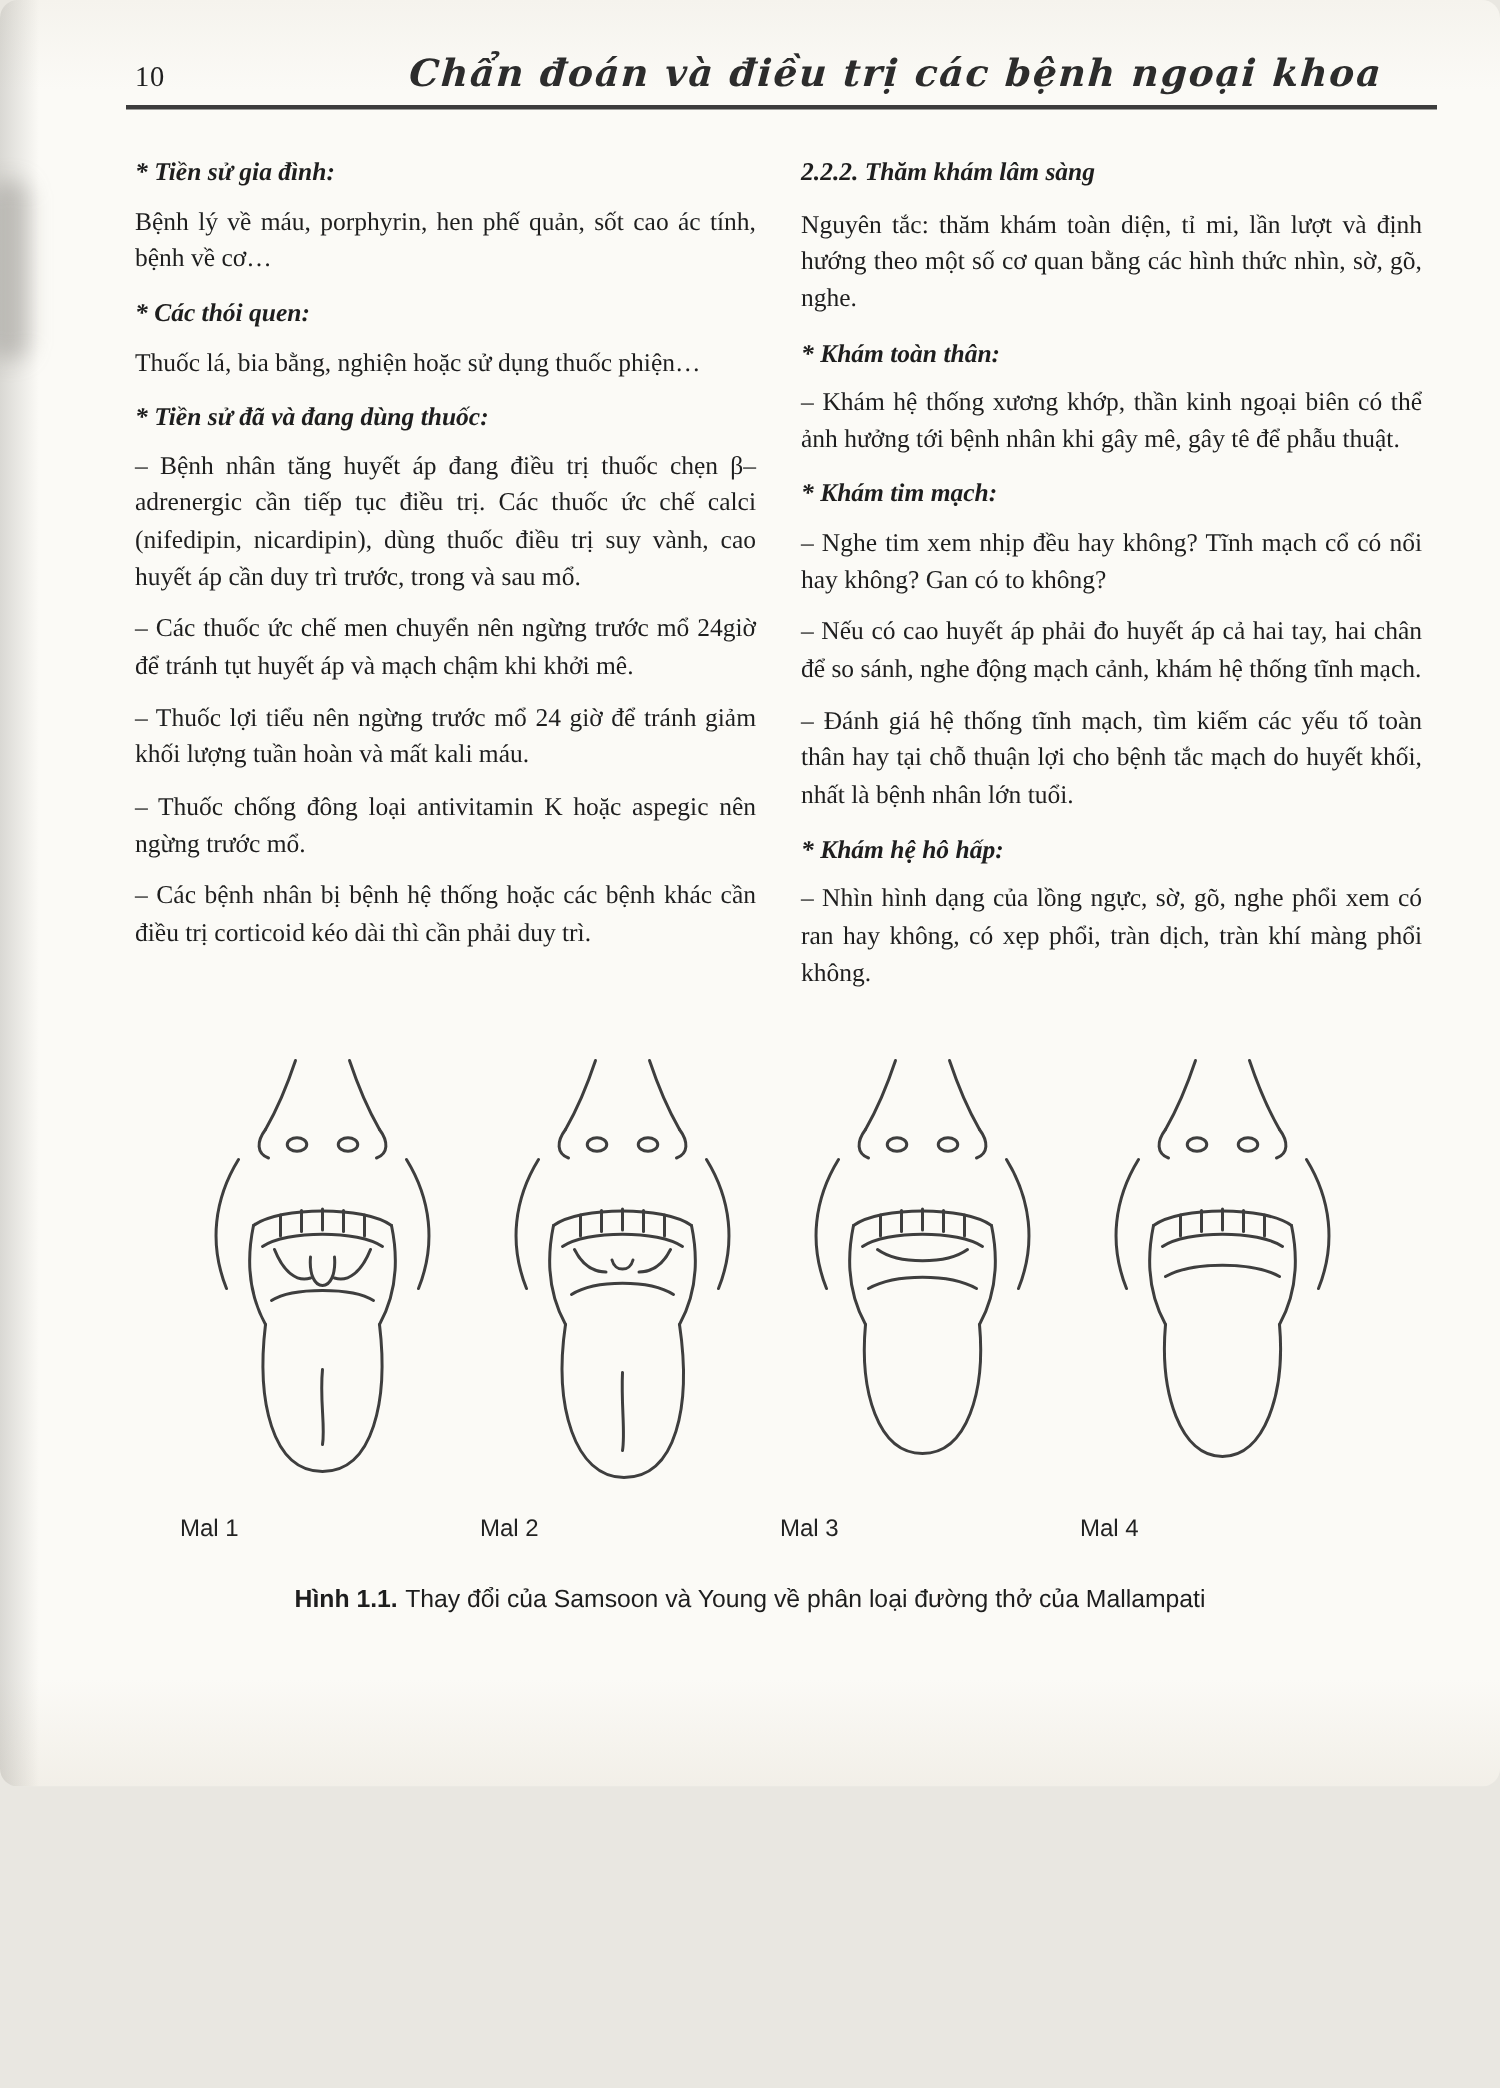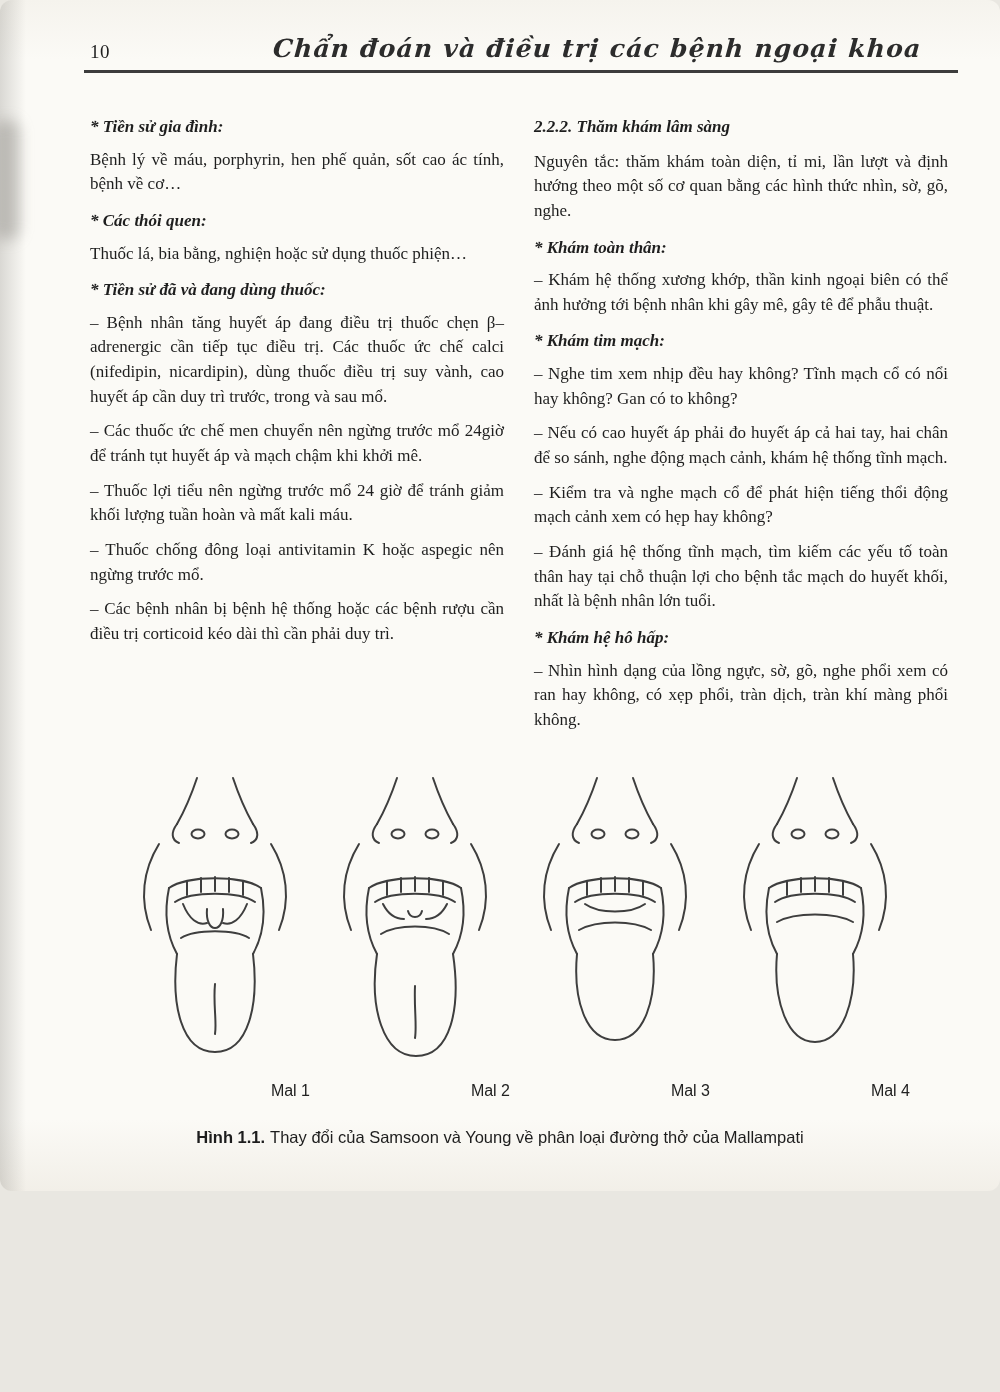--- a/index.html
+++ b/index.html
@@ -28,32 +28,32 @@
   .page-number{font-size:19px;letter-spacing:.5px;}
   .header-title{
     margin-left:auto;margin-right:30px;
     font-family:"DejaVu Serif",serif;
     font-style:italic;font-weight:bold;
     font-size:25px;letter-spacing:1.2px;color:#2c2c2c;
     transform:skewX(-4deg);
   }
   .header-rule{margin:7px 42px 0 84px;border-bottom:3px solid #3c3c3c;}
   
-  .columns{display:flex;gap:30px;padding:30px 52px 0 90px;margin-top:12px;}
+  .columns{display:flex;gap:30px;padding:30px 52px 0 90px;}
   .col{flex:1;font-size:17px;line-height:1.45;text-align:justify;}
   .col p{margin:0 0 10px;}
   .col .h{font-style:italic;font-weight:600;margin:12px 0 8px;}
   .col .h2{font-style:italic;font-weight:700;margin:0 0 10px;}
   .col .h:first-child{margin-top:0;}
   
   .figure-row{
     display:flex;justify-content:space-between;
     width:790px;margin:30px 0 0 120px;
   }
-  .mouth-cell{width:190px;text-align:right;}
+  .mouth-cell{width:190px;text-align:left;}
   .mouth-cell svg{display:block;margin:0 auto;}
   .mouth-cell svg path,
   .mouth-cell svg ellipse{stroke:#3e3e3e;stroke-width:2;fill:none;stroke-linecap:round;}
   .mouth-label{
     margin-top:10px;font-family:"Liberation Sans",sans-serif;
     font-size:16px;color:#222;
   }
   .figure-caption{
     text-align:center;margin-top:28px;
     font-family:"Liberation Sans",sans-serif;font-size:16.5px;color:#1d1d1d;
@@ -77,31 +77,30 @@
     <div class="col">
       <p class="h">* Tiền sử gia đình:</p>
       <p>Bệnh lý về máu, porphyrin, hen phế quản, sốt cao ác tính, bệnh về cơ…</p>
       <p class="h">* Các thói quen:</p>
       <p>Thuốc lá, bia bằng, nghiện hoặc sử dụng thuốc phiện…</p>
       <p class="h">* Tiền sử đã và đang dùng thuốc:</p>
       <p>– Bệnh nhân tăng huyết áp đang điều trị thuốc chẹn β–adrenergic cần tiếp tục điều trị. Các thuốc ức chế calci (nifedipin, nicardipin), dùng thuốc điều trị suy vành, cao huyết áp cần duy trì trước, trong và sau mổ.</p>
       <p>– Các thuốc ức chế men chuyển nên ngừng trước mổ 24giờ để tránh tụt huyết áp và mạch chậm khi khởi mê.</p>
       <p>– Thuốc lợi tiểu nên ngừng trước mổ 24 giờ để tránh giảm khối lượng tuần hoàn và mất kali máu.</p>
       <p>– Thuốc chống đông loại antivitamin K hoặc aspegic nên ngừng trước mổ.</p>
-      <p>– Các bệnh nhân bị bệnh hệ thống hoặc các bệnh rượu cần điều trị corticoid kéo dài thì cần phải duy trì.</p>
+      <p>– Các bệnh nhân bị bệnh hệ thống hoặc các bệnh khác cần điều trị corticoid kéo dài thì cần phải duy trì.</p>
     </div>
     <div class="col">
       <p class="h2">2.2.2. Thăm khám lâm sàng</p>
       <p>Nguyên tắc: thăm khám toàn diện, tỉ mi, lần lượt và định hướng theo một số cơ quan bằng các hình thức nhìn, sờ, gõ, nghe.</p>
       <p class="h">* Khám toàn thân:</p>
       <p>– Khám hệ thống xương khớp, thần kinh ngoại biên có thể ảnh hưởng tới bệnh nhân khi gây mê, gây tê để phẫu thuật.</p>
       <p class="h">* Khám tim mạch:</p>
       <p>– Nghe tim xem nhịp đều hay không? Tĩnh mạch cổ có nổi hay không? Gan có to không?</p>
       <p>– Nếu có cao huyết áp phải đo huyết áp cả hai tay, hai chân để so sánh, nghe động mạch cảnh, khám hệ thống tĩnh mạch.</p>
-      <p>– Kiểm tra và nghe mạch cổ để phát hiện tiếng thổi động mạch cảnh xem có hẹp hay không?</p>
       <p>– Đánh giá hệ thống tĩnh mạch, tìm kiếm các yếu tố toàn thân hay tại chỗ thuận lợi cho bệnh tắc mạch do huyết khối, nhất là bệnh nhân lớn tuổi.</p>
       <p class="h">* Khám hệ hô hấp:</p>
       <p>– Nhìn hình dạng của lồng ngực, sờ, gõ, nghe phổi xem có ran hay không, có xẹp phổi, tràn dịch, tràn khí màng phổi không.</p>
     </div>
   </div>
 
   <div class="figure-row">
 
     <div class="mouth-cell">
       <svg width="180" height="300" viewBox="0 0 180 300">

